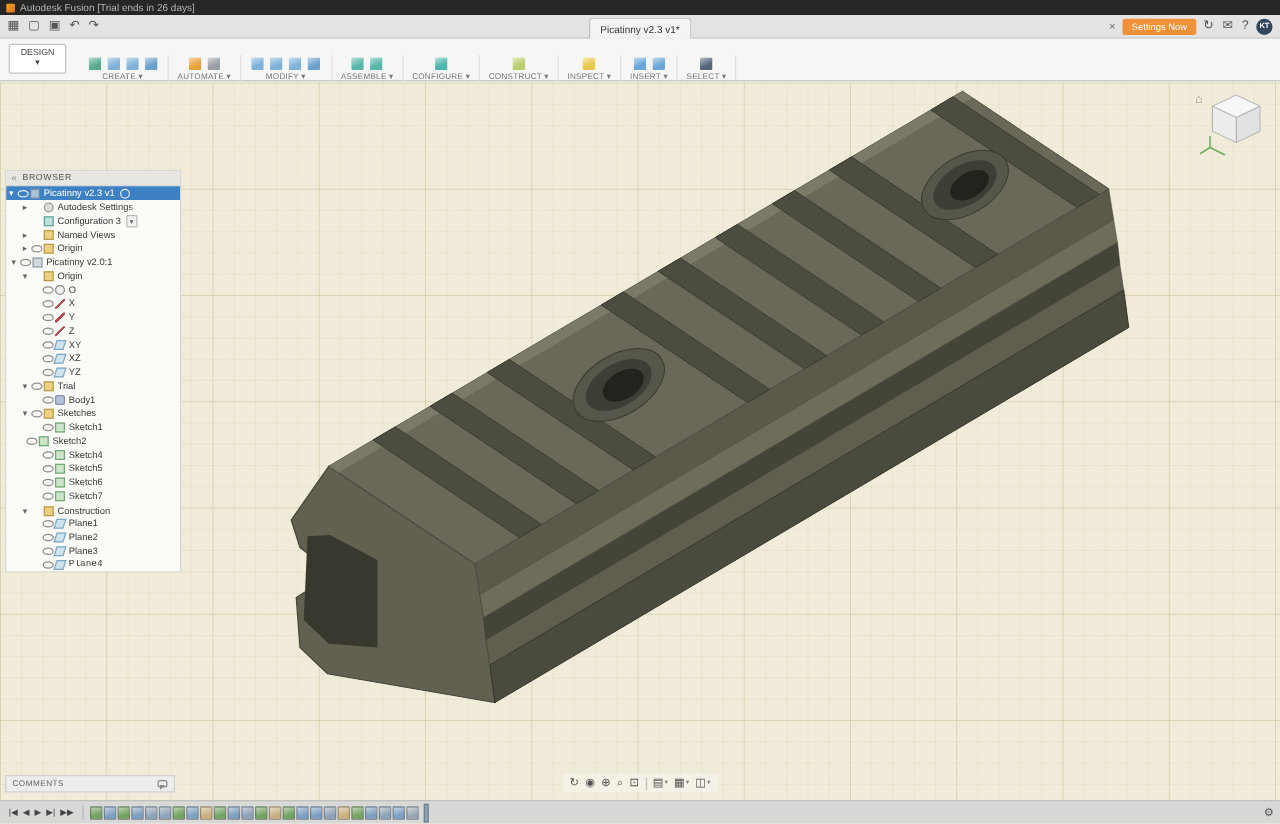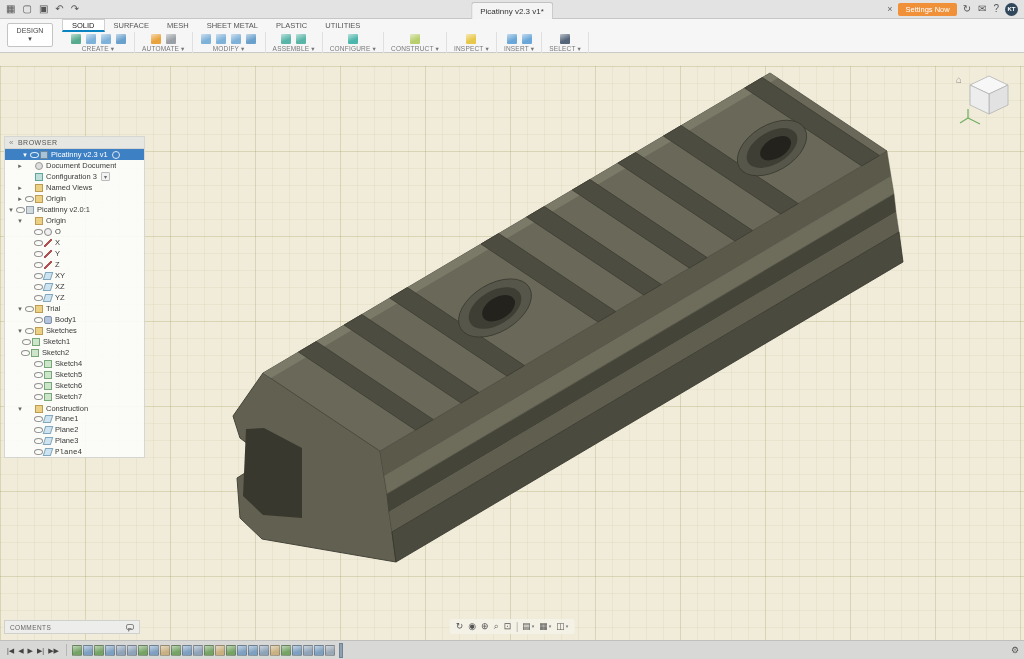--- a/index.html
+++ b/index.html
@@ -114,20 +114,24 @@
   .feat { width:10px; height:11px; border-radius:1px; border:1px solid rgba(90,90,90,.45); flex:none;
     background-image:linear-gradient(160deg, rgba(255,255,255,.55), rgba(255,255,255,0) 65%); }
   .tmarker { width:4px; height:15px; background:#8fa2b2; border:1px solid #70828f; margin-left:2px; }
   .tgear { margin-left:auto; font-size:9px; color:#555; }
 </style>
 </head>
 <body>
 
 <div id="app">
 
+  <div class="titlebar">
+    <span class="applogo"></span>
+    <span>Autodesk Fusion [Trial ends in 26 days]</span>
+  </div>
 
   <div class="appbar">
     <div class="abicons">
         <span class="abicon">▦</span>
         <span class="abicon">▢</span>
         <span class="abicon">▣</span>
         <span class="abicon">↶</span>
         <span class="abicon">↷</span>
       </div>
     <div class="doctab">
@@ -143,28 +147,20 @@
         </span>
       <span class="avatar">KT</span>
     </div>
   </div>
 
   <div class="ribbon">
     <div class="designbtn">
       <span>DESIGN</span>
       <span>▾</span>
     </div>
-    <div class="tabrow">
-        <div class="rtab active">SOLID</div>
-        <div class="rtab">SURFACE</div>
-        <div class="rtab">MESH</div>
-        <div class="rtab">SHEET METAL</div>
-        <div class="rtab">PLASTIC</div>
-        <div class="rtab">UTILITIES</div>
-      </div>
     <div class="toolrow">
         <div class="tgroup">
           <div class="ticons">
             <div class="tile">
               <span class="tshape" style="background-color: rgb(86, 171, 143);"></span>
             </div>
             <div class="tile">
               <span class="tshape" style="background-color: rgb(127, 178, 217);"></span>
             </div>
             <div class="tile">
@@ -313,32 +309,32 @@
         <line x1="12" y1="46" x2="12" y2="37" stroke="#6fae5f" stroke-width="1.2"></line>
       </svg>
     </div>
 
     <div class="browser">
       <div class="bheader">
         <span class="bcollapse">«</span>
         <span>BROWSER</span>
       </div>
       <div>
-          <div class="trow sel" style="padding-left: 16px;">
+          <div class="trow sel" style="padding-left: 0;">
             <span class="arrow">▾</span>
             <span class="eye"></span>
             <span class="ticon doc"></span>
             <span class="tlab">Picatinny v2.3 v1</span>
             <span class="badge"></span>
           </div>
           <div class="trow" style="padding-left: 11px;">
             <span class="arrow">▸</span>
             <span class="espace"></span>
             <span class="ticon settings"></span>
-            <span class="tlab">Document Document</span>
+            <span class="tlab">Autodesk Settings</span>
           </div>
           <div class="trow" style="padding-left: 11px;">
             <span class="arrow"></span>
             <span class="espace"></span>
             <span class="ticon config"></span>
             <span class="tlab">Configuration 3</span>
             <span class="rowdd">▾</span>
           </div>
           <div class="trow" style="padding-left: 11px;">
             <span class="arrow">▸</span>
@@ -417,21 +413,21 @@
             <span class="eye"></span>
             <span class="ticon body"></span>
             <span class="tlab">Body1</span>
           </div>
           <div class="trow" style="padding-left: 11px;">
             <span class="arrow">▾</span>
             <span class="eye"></span>
             <span class="ticon folder"></span>
             <span class="tlab">Sketches</span>
           </div>
-          <div class="trow" style="padding-left: 8px;">
+          <div class="trow" style="padding-left: 20px;">
             <span class="arrow"></span>
             <span class="eye"></span>
             <span class="ticon sketch"></span>
             <span class="tlab">Sketch1</span>
           </div>
           <div class="trow" style="padding-left: 7px;">
             <span class="arrow"></span>
             <span class="eye"></span>
             <span class="ticon sketch"></span>
             <span class="tlab">Sketch2</span>

